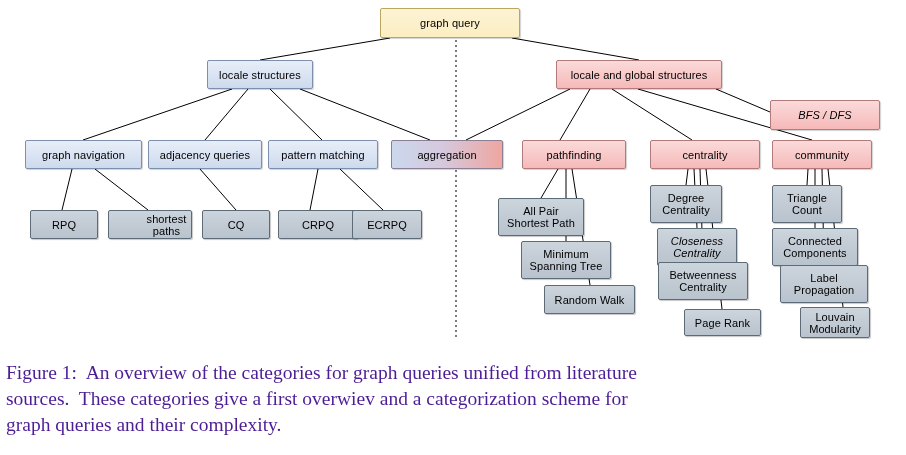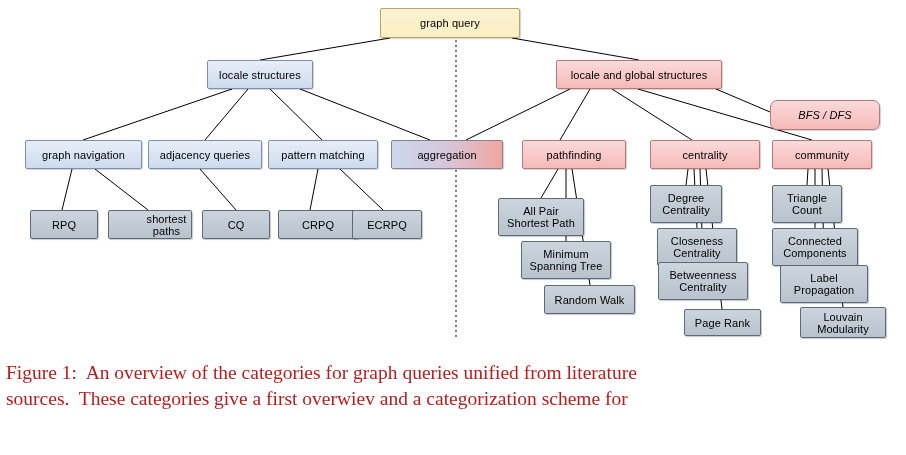--- a/index.html
+++ b/index.html
@@ -77,21 +77,21 @@
   .italic { font-style: italic; }
   #caption {
     position: absolute;
     left: 6px;
     top: 360px;
     width: 894px;
     font-family: "Liberation Serif", serif;
     font-size: 19.5px;
     line-height: 26px;
     text-align: justify;
-    color: #b91c1c;
+    color: #4c1d95;
   }
   #caption .capline { display: block; white-space: pre; }
 </style>
 </head>
 <body>
 
 <div id="page">
 
   <div id="diagram">
     <svg id="edges" viewBox="0 0 906 350">
@@ -123,54 +123,55 @@
           <line x1="815" y1="169" x2="815" y2="228"></line>
           <line x1="822" y1="169" x2="824" y2="265"></line>
           <line x1="828" y1="169" x2="843" y2="307"></line>
         </g>
       <line id="divider-line" stroke="#444444" stroke-width="1.4" stroke-dasharray="2,3" x1="456" y1="40" x2="456" y2="340"></line>
     </svg>
     <div id="node-layer">
         <div class="node n-root" style="left: 380px; top: 8px; width: 140px; height: 30px;">graph query</div>
         <div class="node n-blue" style="left: 207px; top: 60px; width: 106px; height: 29px;">locale structures</div>
         <div class="node n-pink" style="left: 556px; top: 60px; width: 166px; height: 29px;">locale and global structures</div>
-        <div class="node n-pink italic" style="left: 770px; top: 100px; width: 110px; height: 30px; border-radius: 7px;">BFS / DFS</div>
+        <div class="node n-pink italic" style="left: 770px; top: 100px; width: 110px; height: 30px;">BFS / DFS</div>
         <div class="node n-blue" style="left: 25px; top: 140px; width: 117px; height: 29px;">graph navigation</div>
         <div class="node n-blue" style="left: 148px; top: 140px; width: 114px; height: 29px;">adjacency queries</div>
         <div class="node n-blue" style="left: 268px; top: 140px; width: 110px; height: 29px;">pattern matching</div>
         <div class="node n-grad" style="left: 391px; top: 140px; width: 112px; height: 29px;">aggregation</div>
         <div class="node n-pink" style="left: 522px; top: 140px; width: 104px; height: 29px;">pathfinding</div>
         <div class="node n-pink" style="left: 650px; top: 140px; width: 110px; height: 29px;">centrality</div>
         <div class="node n-pink" style="left: 772px; top: 140px; width: 100px; height: 29px;">community</div>
         <div class="node n-gray" style="left: 30px; top: 210px; width: 68px; height: 29px;">RPQ</div>
         <div class="node n-gray" style="left: 108px; top: 210px; width: 84px; height: 29px; padding-left: 36px;">shortest paths</div>
         <div class="node n-gray" style="left: 202px; top: 210px; width: 68px; height: 29px;">CQ</div>
         <div class="node n-gray" style="left: 278px; top: 210px; width: 80px; height: 29px;">CRPQ</div>
         <div class="node n-gray" style="left: 352px; top: 210px; width: 70px; height: 29px;">ECRPQ</div>
         <div class="node n-gray" style="left: 498px; top: 198px; width: 86px; height: 38px;">All Pair
 Shortest Path</div>
         <div class="node n-gray" style="left: 521px; top: 241px; width: 90px; height: 38px;">Minimum
 Spanning Tree</div>
         <div class="node n-gray" style="left: 544px; top: 285px; width: 91px; height: 29px;">Random Walk</div>
         <div class="node n-gray" style="left: 650px; top: 185px; width: 72px; height: 38px;">Degree
 Centrality</div>
-        <div class="node n-gray" style="left: 657px; top: 228px; width: 80px; height: 38px;">Closeness
+        <div class="node n-gray" style="left: 657px; top: 228px; width: 80px; height: 38px; font-style: italic;">Closeness
 Centrality</div>
         <div class="node n-gray" style="left: 658px; top: 262px; width: 90px; height: 38px;">Betweenness
 Centrality</div>
         <div class="node n-gray" style="left: 684px; top: 309px; width: 77px; height: 27px;">Page Rank</div>
         <div class="node n-gray" style="left: 772px; top: 185px; width: 70px; height: 38px;">Triangle
 Count</div>
         <div class="node n-gray" style="left: 772px; top: 228px; width: 86px; height: 38px;">Connected
 Components</div>
         <div class="node n-gray" style="left: 780px; top: 265px; width: 88px; height: 38px;">Label
 Propagation</div>
-        <div class="node n-gray" style="left: 800px; top: 307px; width: 86px; height: 31px;">Louvain
+        <div class="node n-gray" style="left: 800px; top: 307px; width: 70px; height: 31px;">Louvain
 Modularity</div>
       </div>
   </div>
 
   <div id="caption">
     <span class="capline">Figure 1:  An overview of the categories for graph queries unified from literature</span>
     <span class="capline">sources.  These categories give a first overwiev and a categorization scheme for</span>
+    <span class="capline">graph queries and their complexity.</span>
   </div>
 
 </div>
 
 </body></html>

